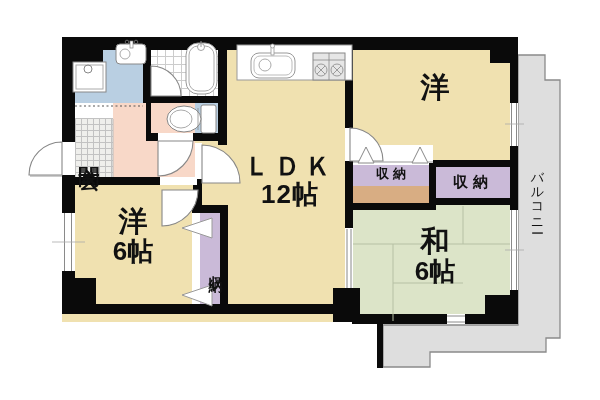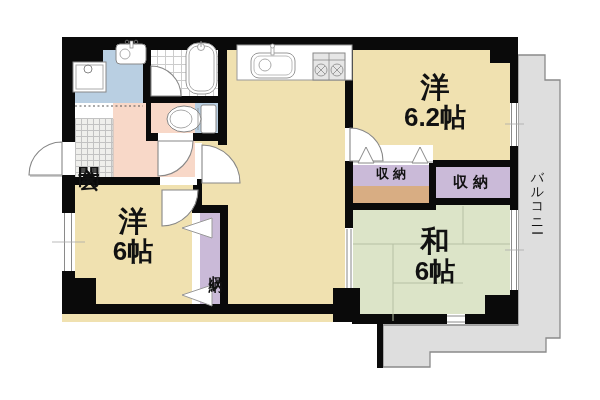--- a/index.html
+++ b/index.html
@@ -167,23 +167,26 @@
       <line x1="447" y1="316" x2="465" y2="316"></line>
         <line x1="447" y1="322" x2="465" y2="322"></line>
       <line x1="52" y1="242" x2="85" y2="242" stroke="#aaa" stroke-width="0.8"></line>
       <line x1="505" y1="124" x2="524" y2="124" stroke="#aaa" stroke-width="0.8"></line>
       <line x1="505" y1="250" x2="524" y2="250" stroke="#aaa" stroke-width="0.8"></line>
     </g>
     <line x1="75" y1="106" x2="143" y2="106" stroke="#555" stroke-width="1.2" stroke-dasharray="2,2.5"></line>
     <line x1="113" y1="119" x2="113" y2="177" stroke="#bbb" stroke-width="1"></line>
   </svg>
 
+  <div class="lbl" style="left:230px;top:152px;width:120px;font-size:26px;">
+    <div style="letter-spacing:0.18em;">ＬＤＫ</div>
+    <div style="letter-spacing:0.04em;">12帖</div>
+  </div>
   <div class="lbl" style="left:375px;top:72px;width:120px;">
     <div style="font-size:29px;">洋</div>
-    <div style="font-size:26px;">6.2帖</div>
   </div>
   <div class="lbl" style="left:83px;top:206px;width:100px;">
     <div style="font-size:29px;">洋</div>
     <div style="font-size:26px;">6帖</div>
   </div>
   <div class="lbl" style="left:385px;top:226px;width:100px;">
     <div style="font-size:29px;">和</div>
     <div style="font-size:26px;">6帖</div>
   </div>
   <div class="lbl vert" style="left:72px;top:122px;width:28px;height:58px;font-size:21px;font-weight:700;">玄関</div>

